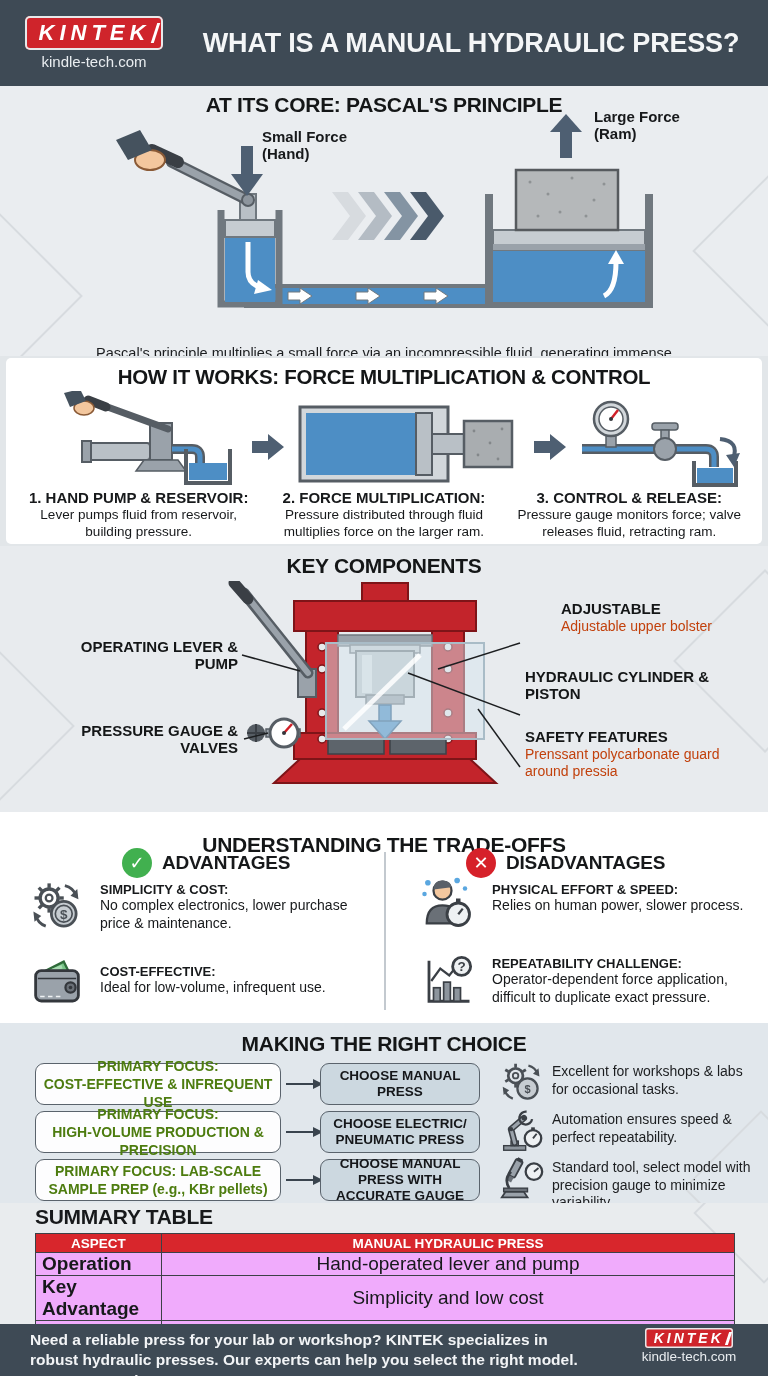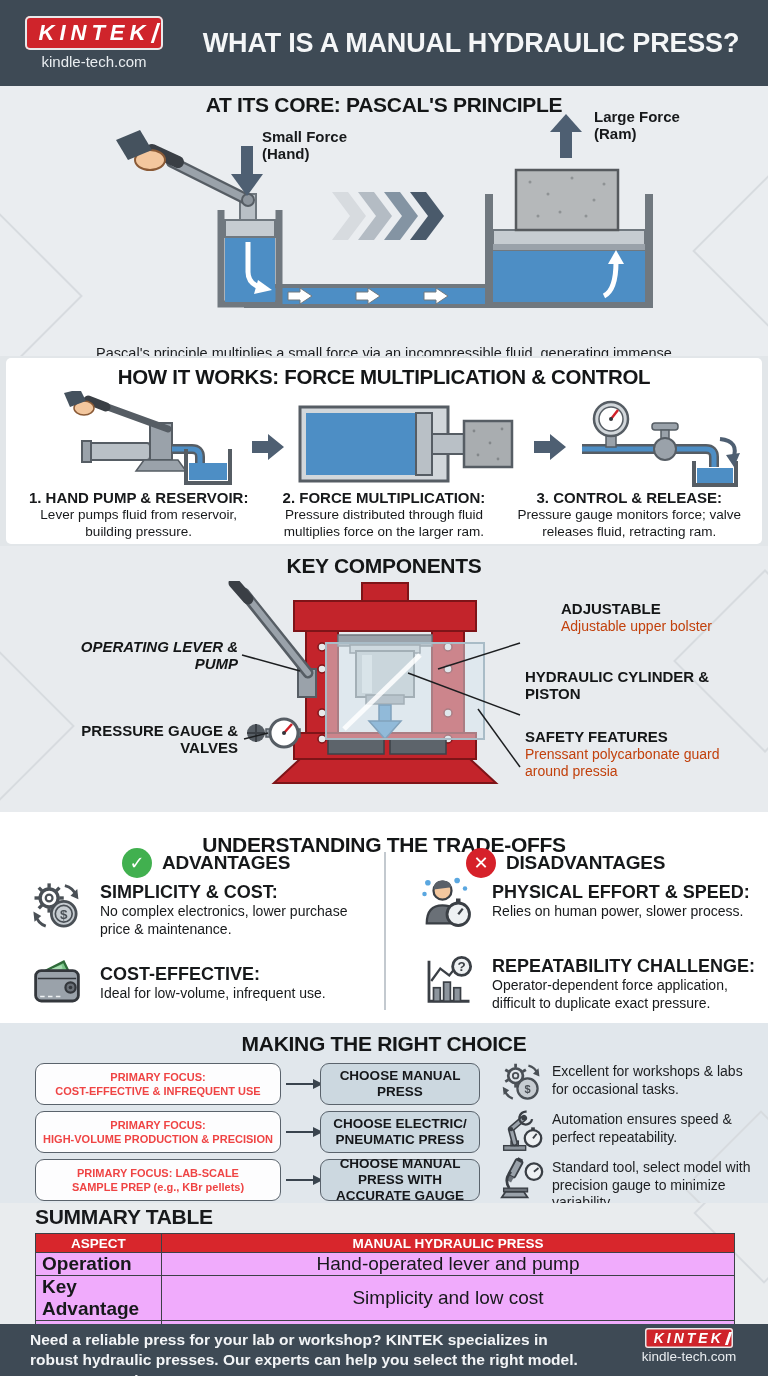--- a/index.html
+++ b/index.html
@@ -51,31 +51,31 @@
   .sec4 .sec-title { padding-top:21px; }
   .to-divider { position:absolute; left:384px; top:40px; width:2px; height:158px; background:#c3c9cf; }
   .to-head { position:absolute; display:flex; align-items:center; gap:10px; }
   .badge { width:30px; height:30px; border-radius:50%; color:#fff; font-weight:bold; font-size:18px;
            display:flex; align-items:center; justify-content:center; }
   .badge.ok { background:#41b04f; }
   .badge.no { background:#d6212a; }
   .to-head .h { font-weight:bold; font-size:19px; letter-spacing:-0.2px; }
   .to-item-icon { position:absolute; width:54px; height:54px; }
   .to-item-text { position:absolute; }
-  .to-item-text .t { font-weight:bold; font-size:18px; }
+  .to-item-text .t { font-weight:bold; font-size:13px; }
   .to-item-text .b { font-size:14px; line-height:1.25; }
 
   
   .sec5 { height:180px; background:#e1e7ec; }
   .sec5 .sec-title { padding-top:9px; }
   .choice-row { position:absolute; left:0; width:768px; height:42px; }
   .focus-box { position:absolute; left:35px; top:0; width:246px; height:42px; background:#fdfdfe;
                border:1.5px solid #5a636c; border-radius:9px; display:flex; flex-direction:column;
                align-items:center; justify-content:center; text-align:center; }
-  .focus-box .l { font-weight:bold; font-size:11px; line-height:1.3; color:#ef4444; }
+  .focus-box .l { font-weight:bold; font-size:14px; line-height:1.3; color:#4d7c0f; }
   .h-arrow { position:absolute; left:286px; top:20px; width:28px; height:2px; background:#3a444e; }
   .h-arrow::after { content:''; position:absolute; right:-9px; top:-4px; border-left:10px solid #3a444e;
                     border-top:5px solid transparent; border-bottom:5px solid transparent; }
   .choice-btn { position:absolute; left:320px; top:0; width:160px; height:42px; background:#ccd8e0;
                 border:1.5px solid #5a636c; border-radius:9px; display:flex; align-items:center;
                 justify-content:center; text-align:center; font-weight:bold; font-size:13.5px;
                 line-height:1.2; color:#15171a; padding:2px 6px; }
   .choice-icon { position:absolute; left:500px; top:-2px; width:44px; height:44px; }
   .choice-note { position:absolute; left:552px; top:0; width:206px; font-size:14px; line-height:1.25; color:#1c1e20; }
 
@@ -332,21 +332,21 @@
 
       <g stroke="#1c1e20" stroke-width="1.5">
         <line x1="520" y1="62" x2="438" y2="88"></line>
         <line x1="520" y1="134" x2="408" y2="92"></line>
         <line x1="520" y1="186" x2="478" y2="128"></line>
         <line x1="242" y1="74" x2="300" y2="90"></line>
         <line x1="244" y1="158" x2="268" y2="152"></line>
       </g>
     </svg>
 
-    <div class="kc-label" style="left:70px; top:92px; width:168px; text-align:right;font-style:italic;">OPERATING LEVER &amp; PUMP</div>
+    <div class="kc-label" style="left:70px; top:92px; width:168px; text-align:right;">OPERATING LEVER &amp; PUMP</div>
     <div class="kc-label" style="left:70px; top:176px; width:168px; text-align:right;">PRESSURE GAUGE &amp; VALVES</div>
     <div class="kc-label" style="left:525px; top:54px; width:216px;margin-left:36px;">
       <div>ADJUSTABLE</div>
       <div class="kc-sub">Adjustable upper bolster</div>
     </div>
     <div class="kc-label" style="left:525px; top:122px; width:200px;">HYDRAULIC CYLINDER &amp; PISTON</div>
     <div class="kc-label" style="left:525px; top:182px; width:216px;">
       <div>SAFETY FEATURES</div>
       <div class="kc-sub">Prenssant polycarbonate guard around pressia</div>
     </div>

